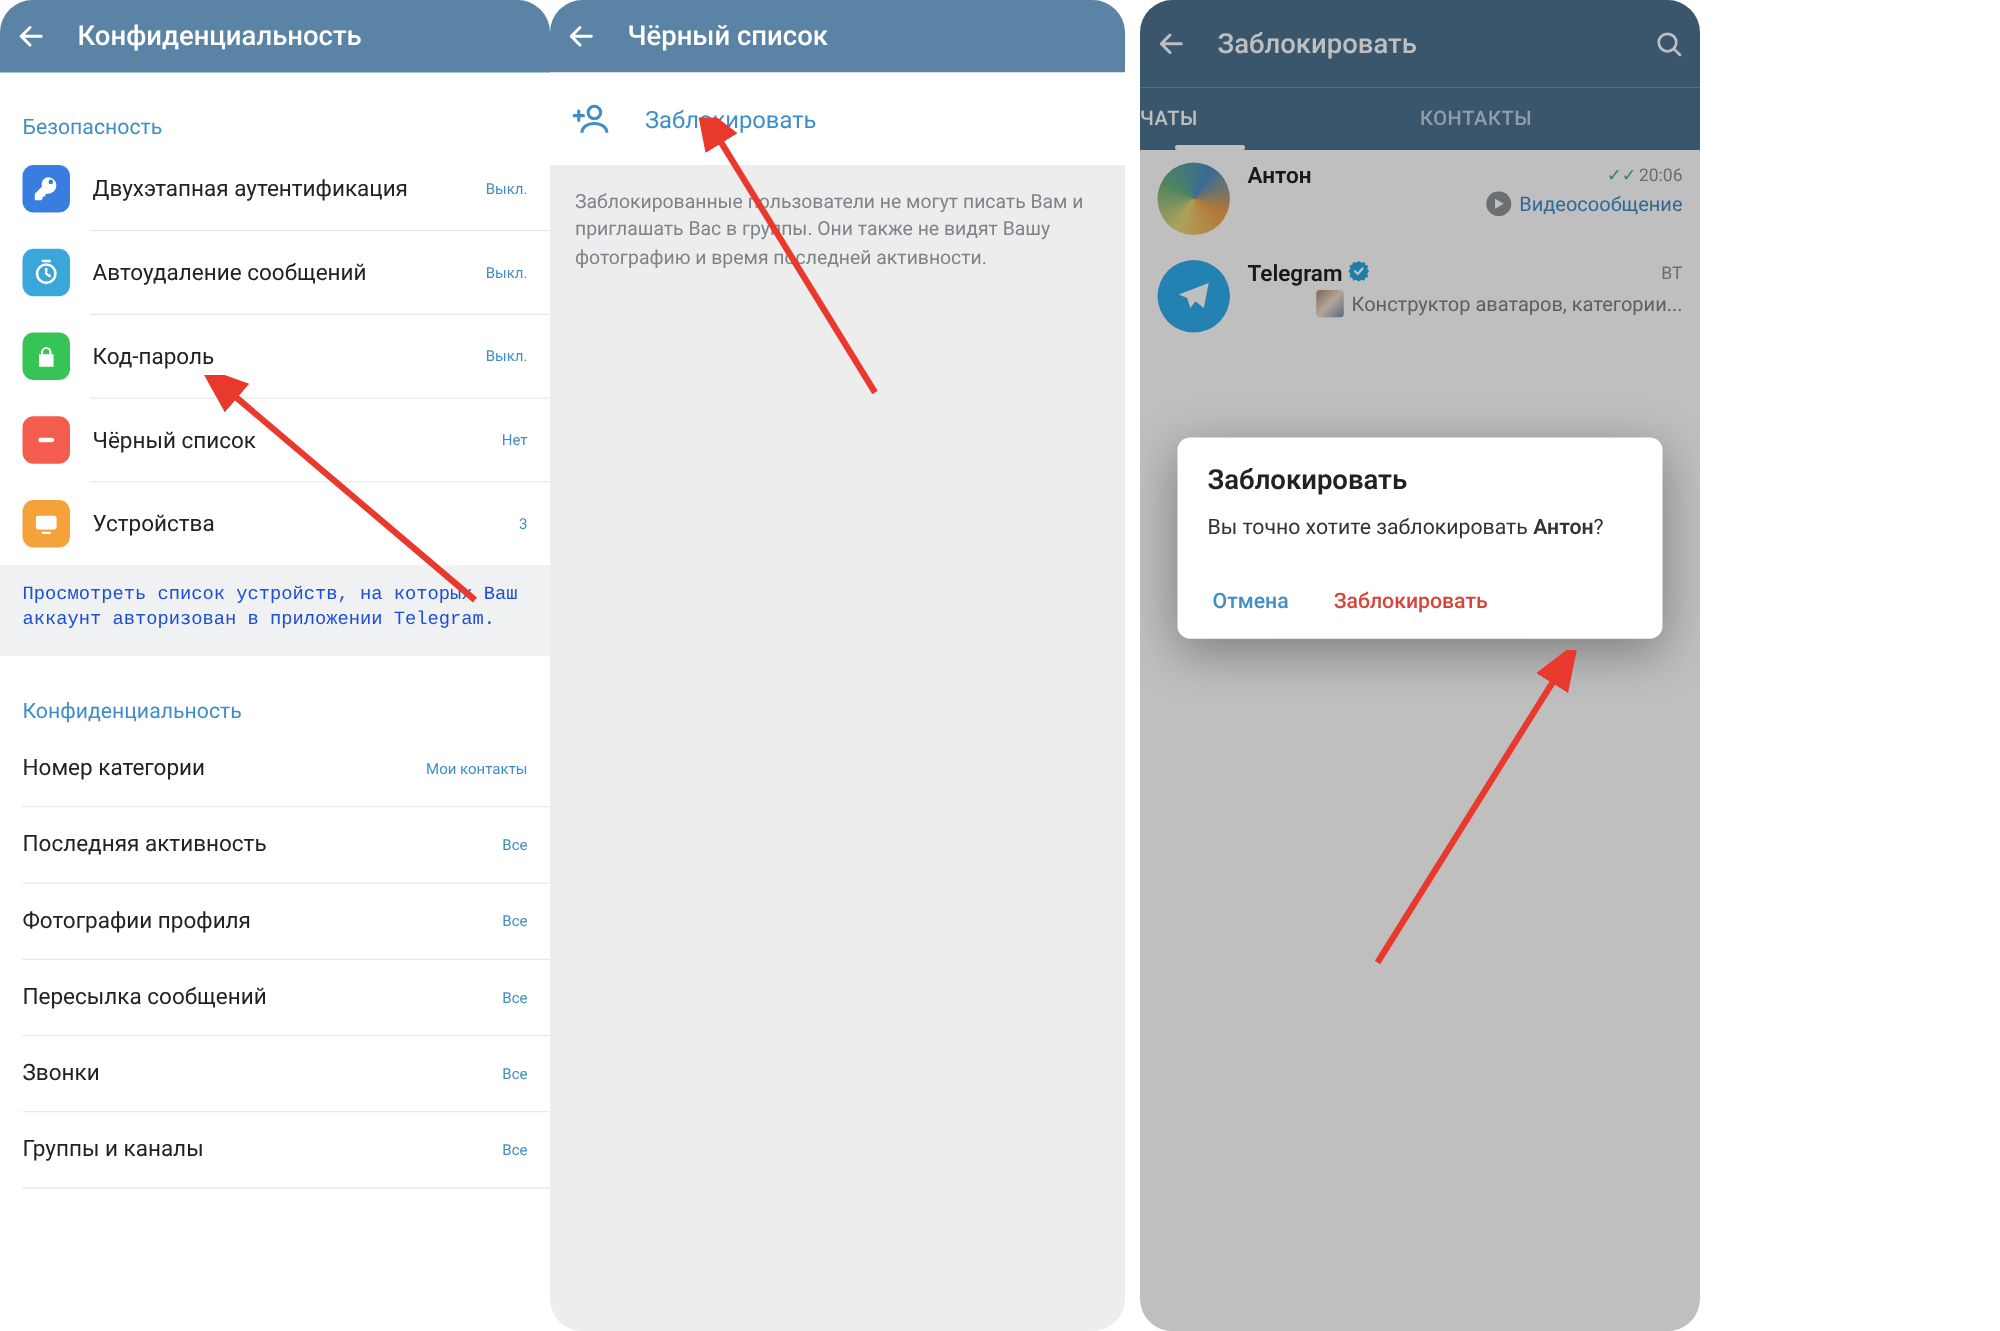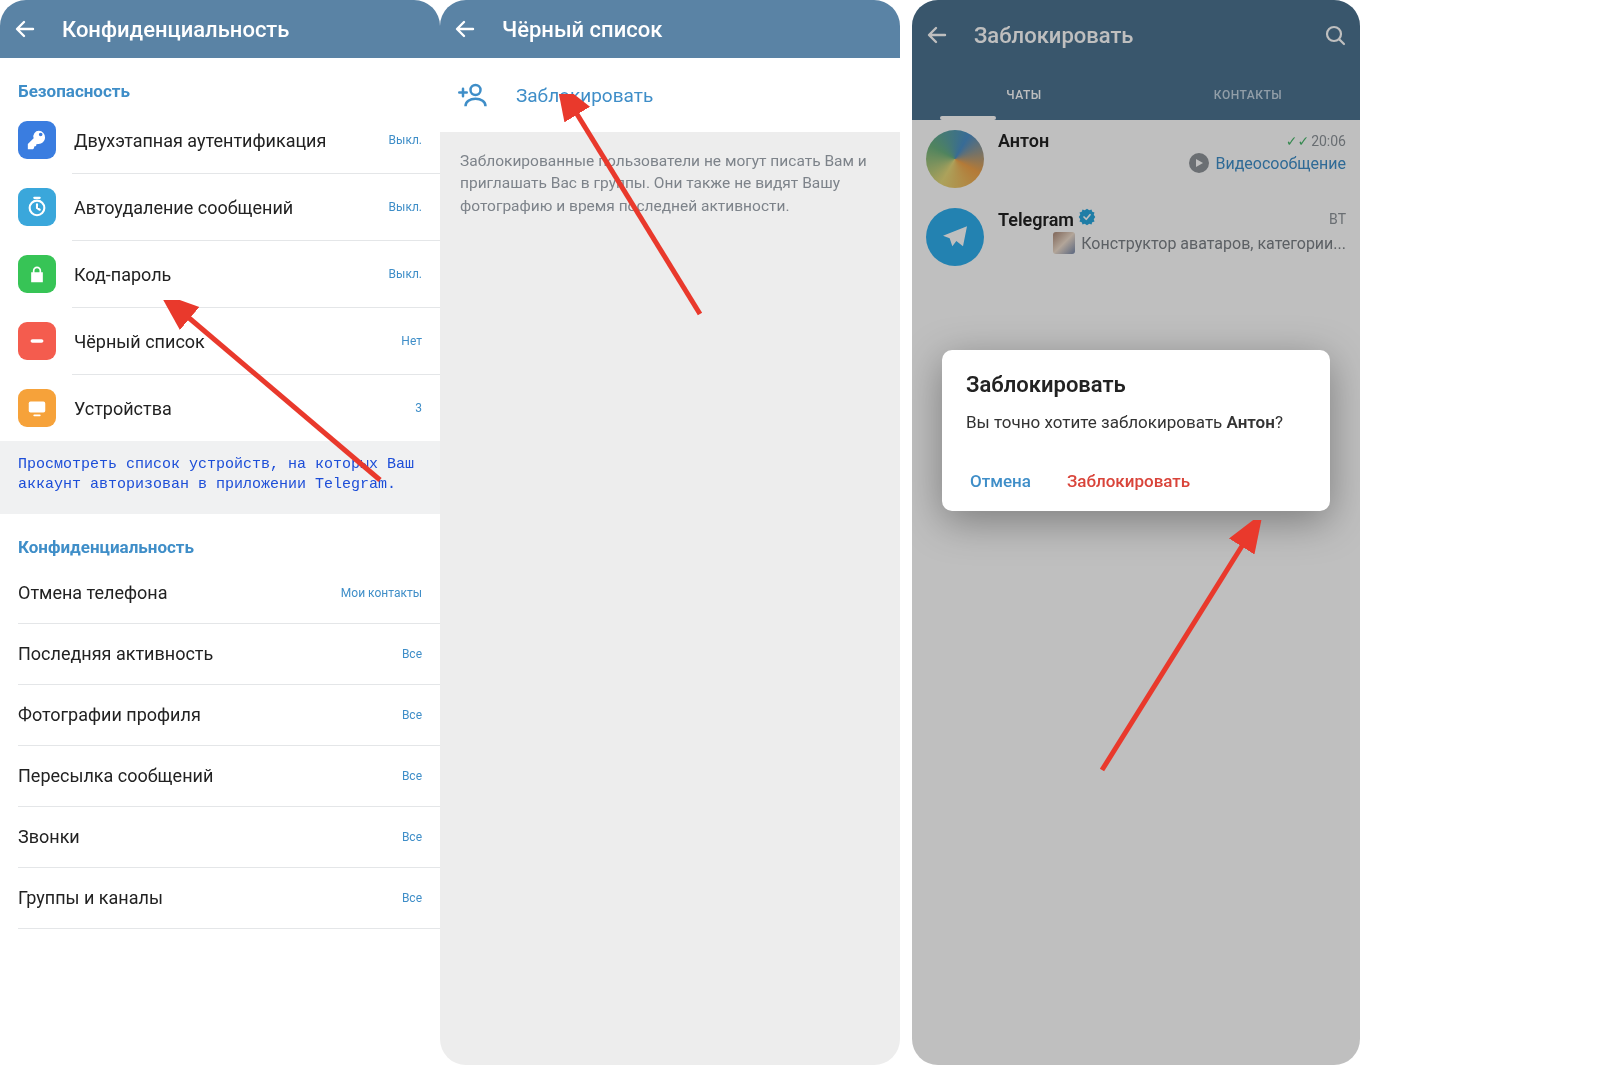--- a/index.html
+++ b/index.html
@@ -26,22 +26,22 @@
     font-size: 22px;
     font-weight: 500;
   }
   .header .title { margin-left: 20px; }
   .back-btn { width: 34px; height: 34px; display:flex; align-items:center; justify-content:center; cursor:pointer; }
   .search-btn { margin-left:auto; width:34px; height:34px; display:flex; align-items:center; justify-content:center; cursor:pointer; }
 
   .section-header {
     color: #3f8ec8;
     font-size: 17px;
-    font-weight: 700;
-    padding: 23px 18px 6px 18px;
+    font-weight: 400;
+    padding: 34px 18px 6px 18px;
   }
 
   .row {
     display:flex;
     align-items:center;
     padding: 14px 18px 14px 18px;
     min-height: 60px;
     background:#fff;
   }
   .row.iconrow { }
@@ -89,21 +89,21 @@
     font-size:15.5px;
     line-height:1.45;
     padding: 18px 20px 0 20px;
   }
 
   
   .col3 .overlay-dim { position:absolute; inset:0; background:rgba(0,0,0,0.25); z-index:1; pointer-events:none; }
   .col3-content { position:relative; height:100%; display:flex; flex-direction:column; }
   .col3 .header { background:#4d7390; height:70px; }
   .tabs { display:flex; background:#4d7390; height:50px; }
-  .tab { flex:1; text-align:center; color:#c2d3e0; font-size:12px; font-weight:500; line-height:50px; letter-spacing:0.5px; position:relative; cursor:pointer;}
+  .tab { flex:1; text-align:left; color:#c2d3e0; font-size:16px; font-weight:500; line-height:50px; letter-spacing:0.5px; position:relative; cursor:pointer;}
   .tab.active { color:#fff; }
   .tab.active::after { content:""; position:absolute; left:28px; right:auto; width:56px; bottom:0; height:4px; background:#fff; border-radius:2px;}
   .chatlist { background:#fff; flex:1; }
   .chat { display:flex; padding:10px 14px; align-items:flex-start; }
   .avatar { width:58px; height:58px; border-radius:50%; background:#e4e4e4; flex:0 0 58px; margin-right:14px; position:relative; overflow:hidden; }
   .avatar.swirl { background: conic-gradient(from 120deg, #f0a34a, #e6d87a, #6ab07e, #4a8fc9, #f0a34a); }
   .avatar.tg { background:#2faeed; display:flex; align-items:center; justify-content:center; }
   .chat .main { flex:1; min-width:0; }
   .chat .line1 { display:flex; align-items:center; }
   .chat .name { font-weight:600; font-size:18px; color:#222; }
@@ -205,21 +205,21 @@
     </div>
     <div class="label">Устройства</div>
     <div class="value">3</div>
   </div>
 
   <div class="desc-box">Просмотреть список устройств, на которых Ваш аккаунт авторизован в приложении Telegram.</div>
 
   <div class="section-header">Конфиденциальность</div>
 
   <div class="row">
-    <div class="label">Отмена телефона</div>
+    <div class="label">Номер категории</div>
     <div class="value">Мои контакты</div>
   </div>
   <div class="divider"></div>
 
   <div class="row">
     <div class="label">Последняя активность</div>
     <div class="value">Все</div>
   </div>
   <div class="divider"></div>
 

